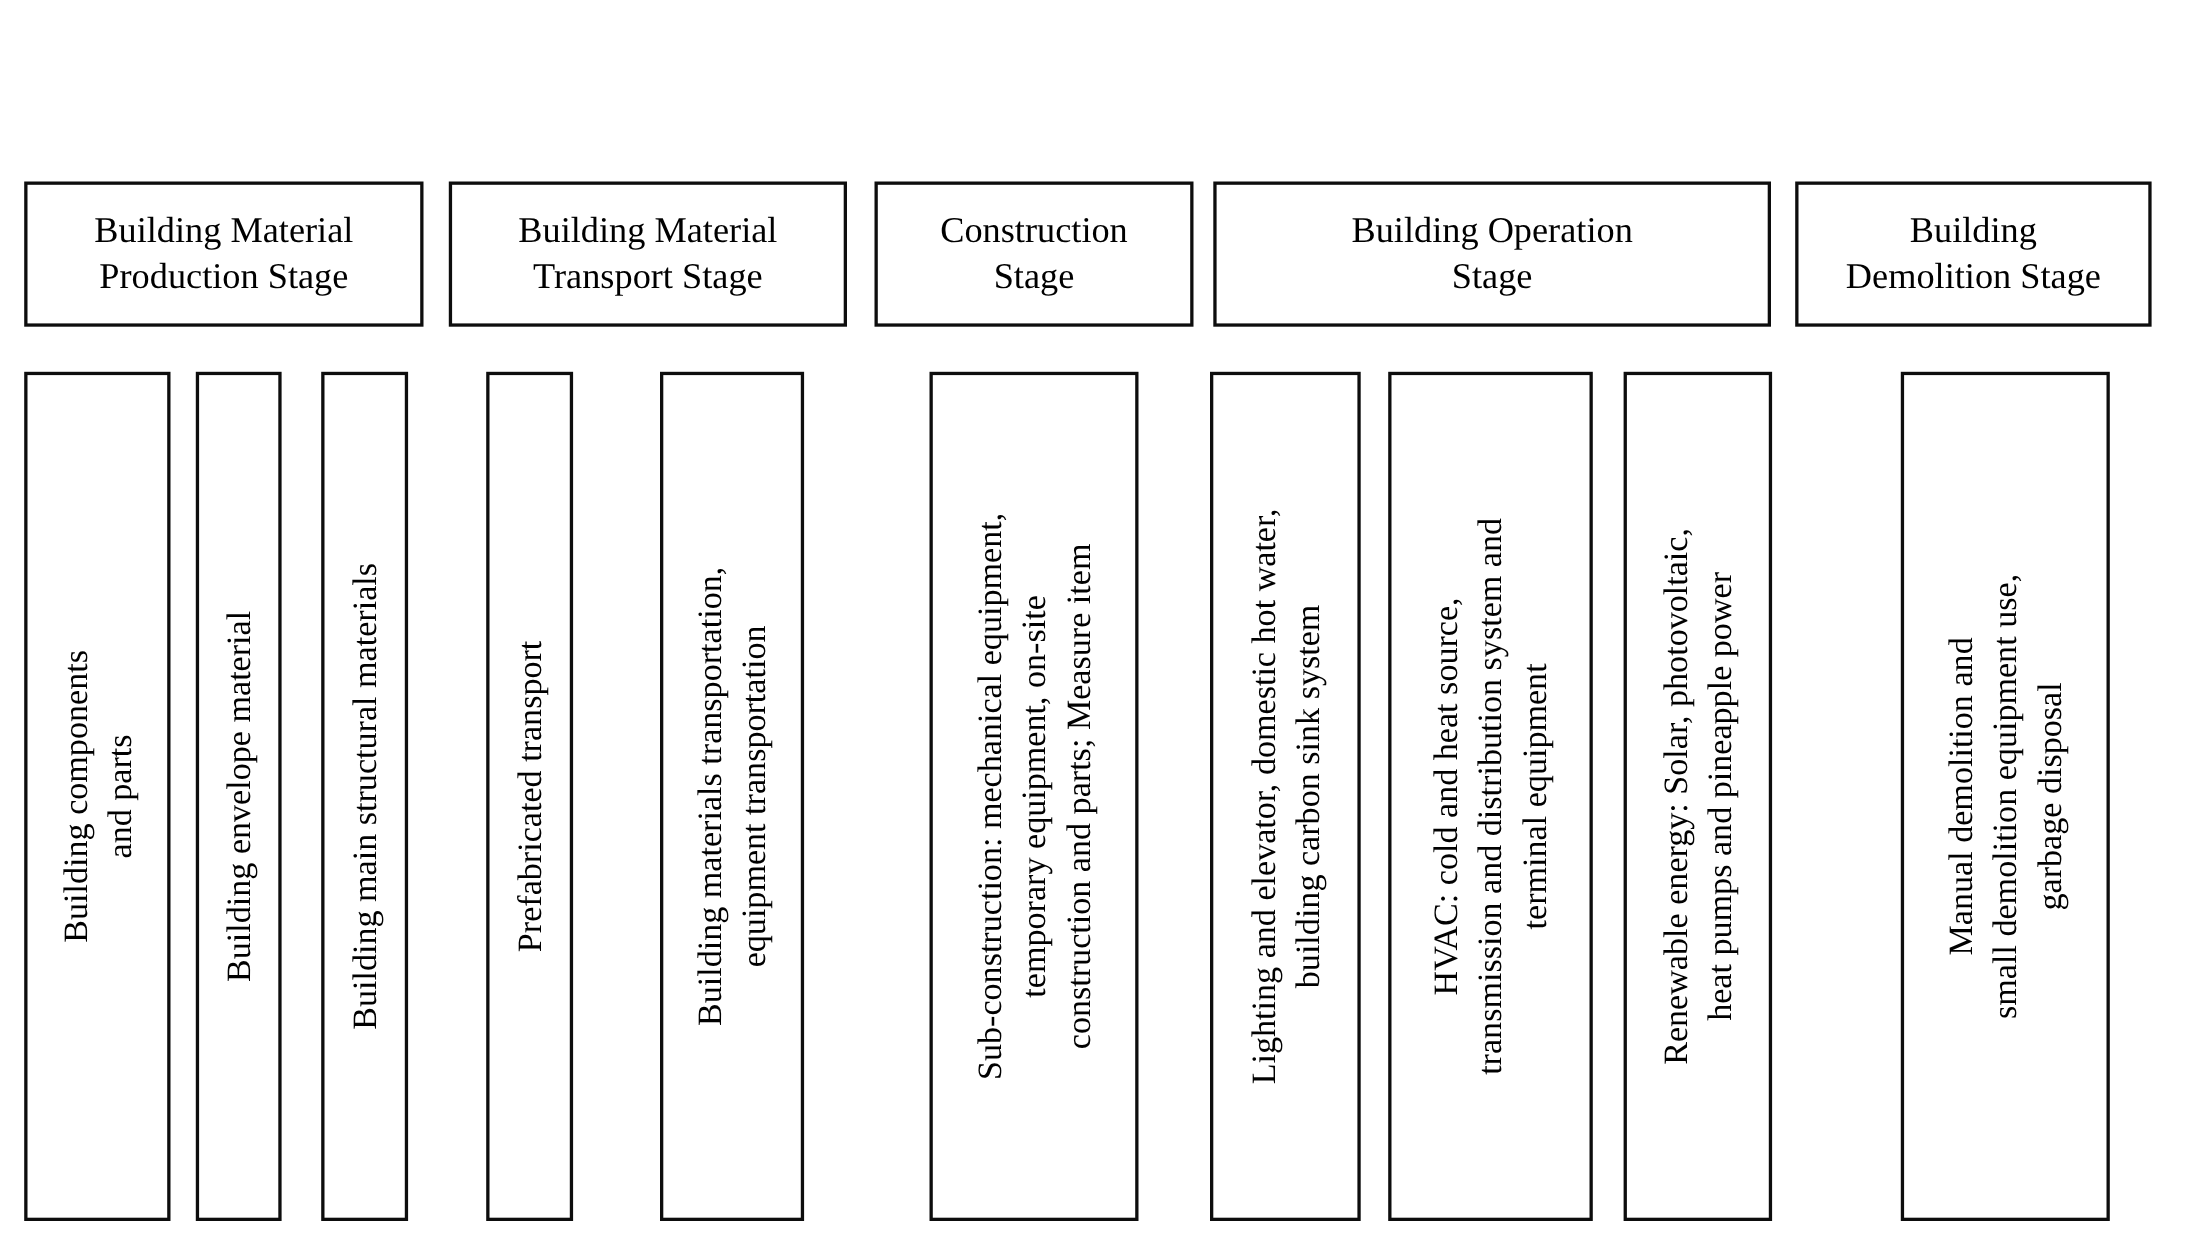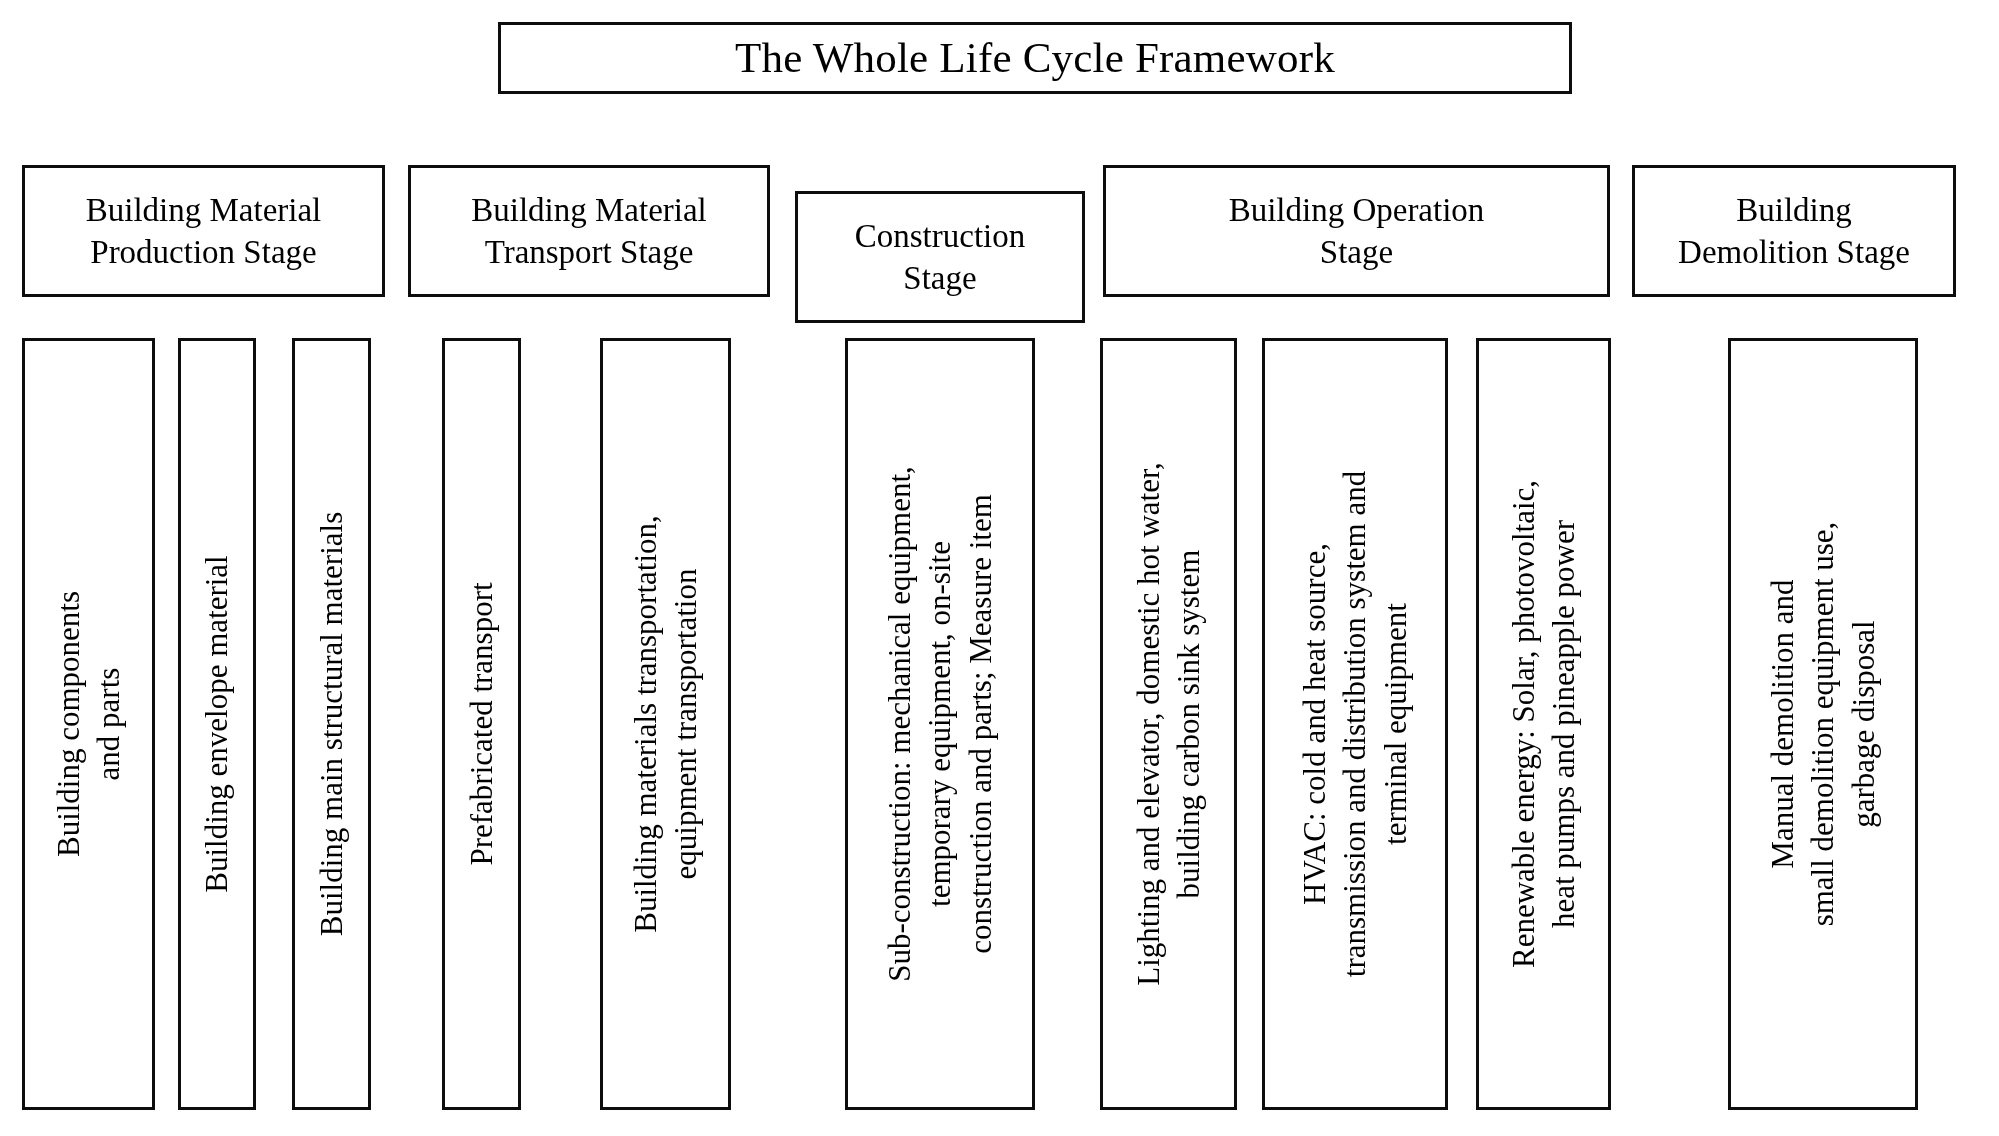--- a/index.html
+++ b/index.html
@@ -91,35 +91,32 @@
     text-align: center;
     white-space: pre-line;
     display: block;
   }
 </style>
 </head>
 <body>
 
 <div id="canvas">
 
-  <div class="title-box">
-    <span class="title-text">The Whole Life Cycle Framework</span>
-  </div>
 
   <div class="stage-head" style="left:22px;  width:363px;">
     <span class="stage-head-text">Building Material
 Production Stage</span>
   </div>
 
   <div class="stage-head" style="left:408px; width:362px;">
     <span class="stage-head-text">Building Material
 Transport Stage</span>
   </div>
 
-  <div class="stage-head" style="left:795px; width:290px;margin-top:26px;">
+  <div class="stage-head" style="left:795px; width:290px;">
     <span class="stage-head-text">Construction
 Stage</span>
   </div>
 
   <div class="stage-head" style="left:1103px; width:507px;">
     <span class="stage-head-text">Building Operation
 Stage</span>
   </div>
 
   <div class="stage-head" style="left:1632px; width:324px;">

